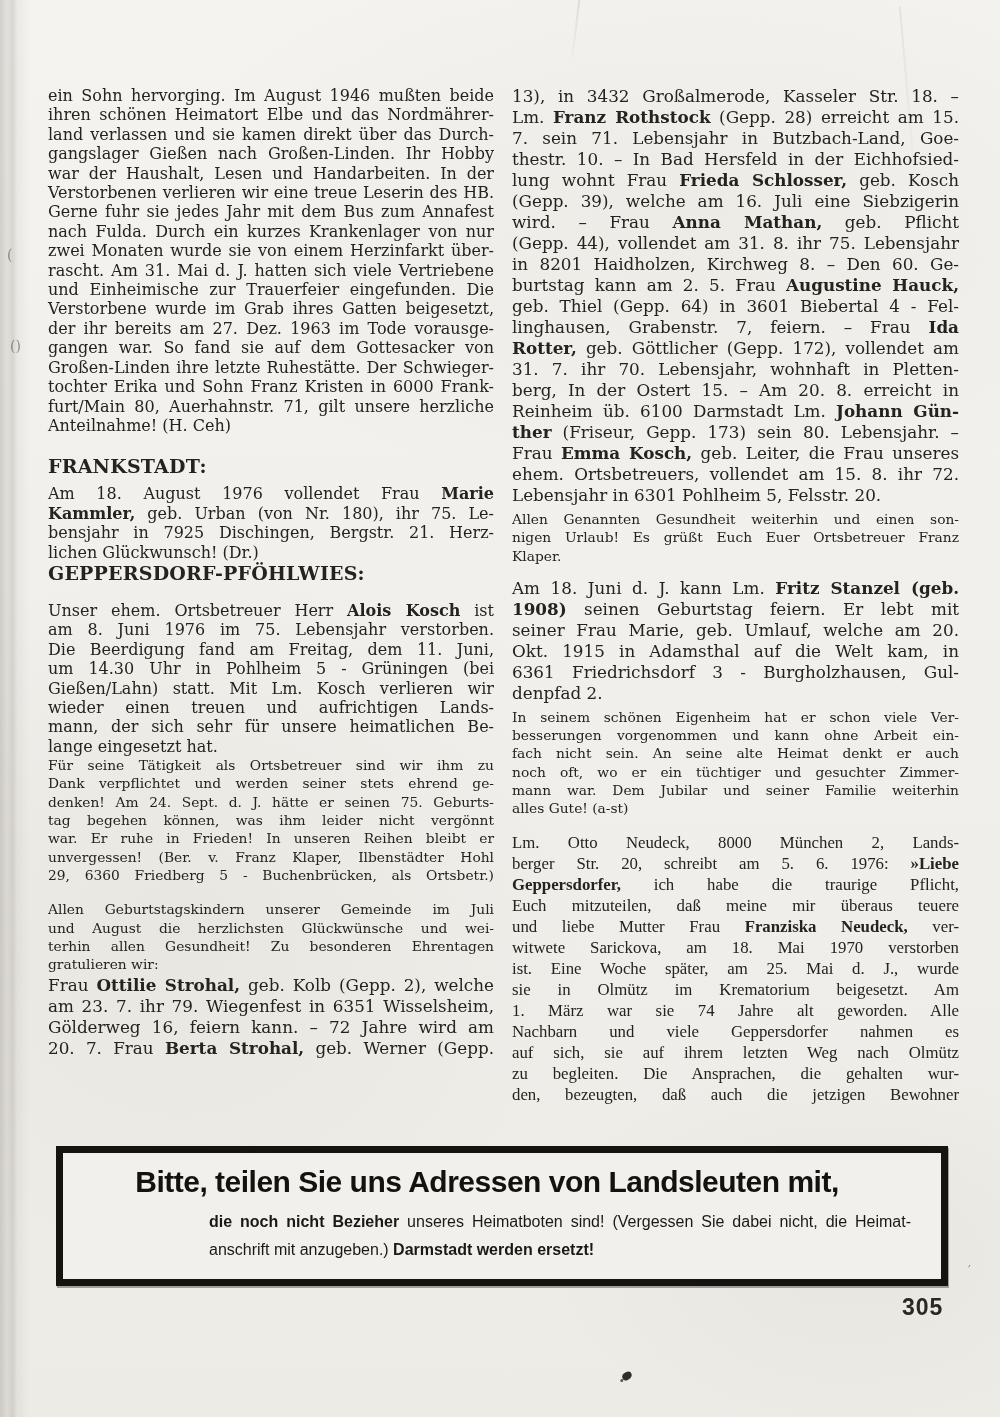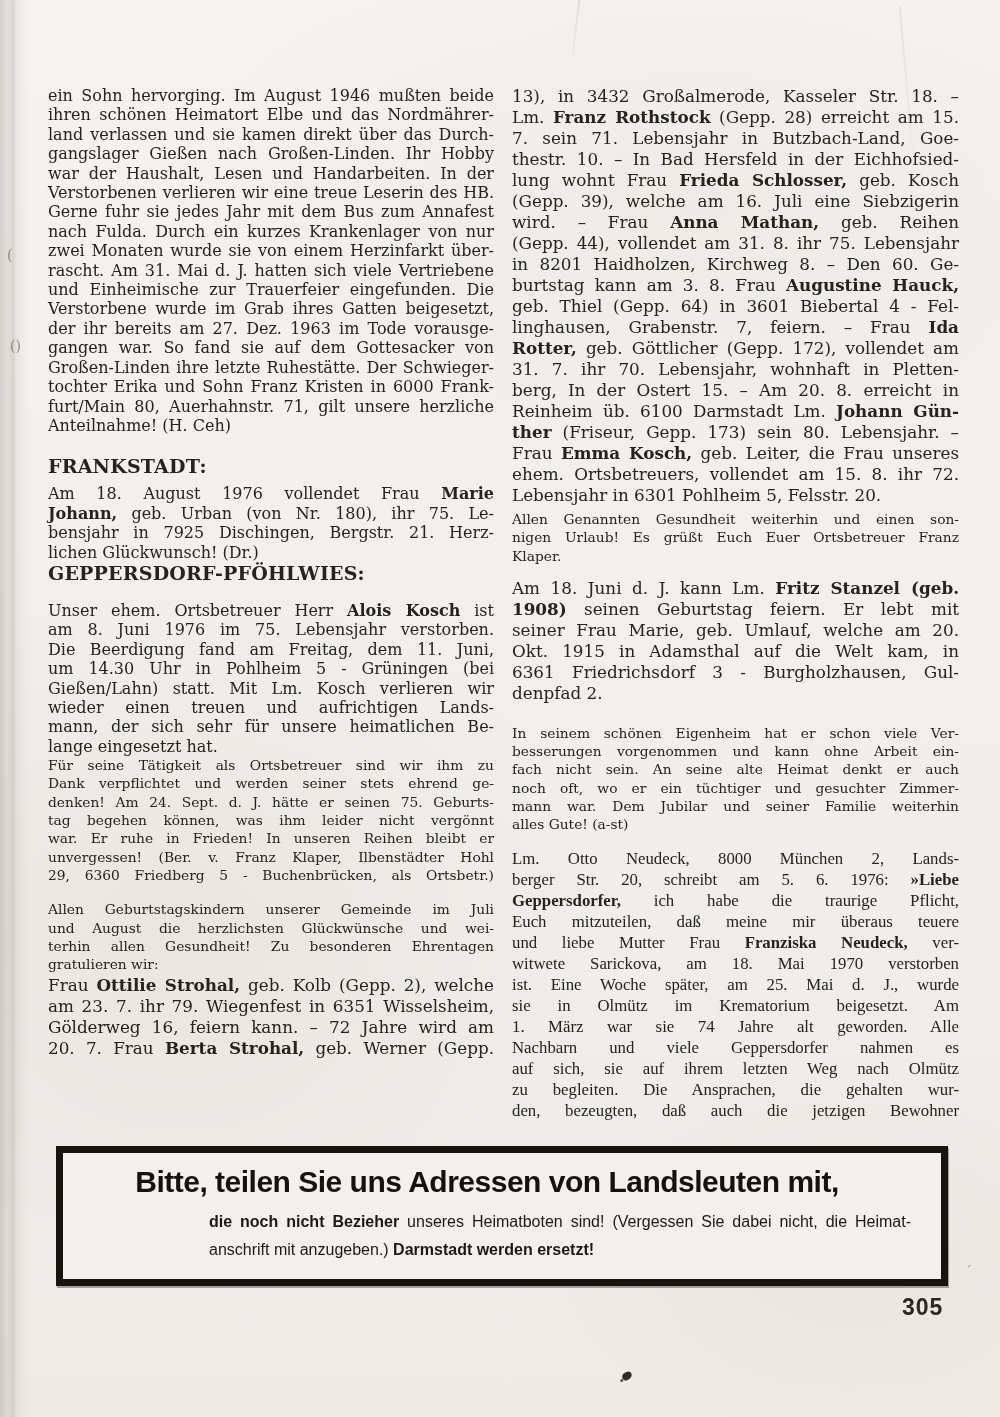--- a/index.html
+++ b/index.html
@@ -49,21 +49,21 @@
   #col-left > :nth-child(3){margin-top:6px;}
   #col-left > :nth-child(4){}
   #col-left > :nth-child(5){margin-top:16px;}
   #col-left > :nth-child(6){margin-top:0;}
   #col-left > :nth-child(7){margin-top:16px;}
   #col-left > :nth-child(8){margin-top:2px;}
   #col-left > .para:nth-child(8) .line{font-size:16.8px;line-height:21px;}
 
   #col-right > :nth-child(2){margin-top:4px;}
   #col-right > :nth-child(3){margin-top:13px;}
-  #col-right > :nth-child(4){margin-top:20px;}
+  #col-right > :nth-child(4){margin-top:4px;}
   #col-right > :nth-child(5){margin-top:14px;font-family:Liberation Serif, serif;}
 
   #notice-box{
     position:absolute;left:56px;top:1146px;width:878px;height:126px;
     border:7px solid #17140f;background:#f2f0ec;
     box-shadow:1px 2px 0 rgba(23,20,15,0.35);
   }
   .notice-title{
     margin-top:12px;text-align:center;padding-right:30px;
     font-family:"Liberation Sans", sans-serif;font-weight:bold;
@@ -119,21 +119,21 @@
         <div class="line"><span>der ihr bereits am 27. Dez. 1963 im Tode vorausge-</span></div>
         <div class="line"><span>gangen war. So fand sie auf dem Gottesacker von</span></div>
         <div class="line"><span>Großen-Linden ihre letzte Ruhestätte. Der Schwieger-</span></div>
         <div class="line"><span>tochter Erika und Sohn Franz Kristen in 6000 Frank-</span></div>
         <div class="line"><span>furt/Main 80, Auerhahnstr. 71, gilt unsere herzliche</span></div>
         <div class="line last"><span>Anteilnahme! (H. Ceh)</span></div>
       </div>
       <div class="heading">FRANKSTADT:</div>
       <div class="para normal">
         <div class="line"><span>Am 18. August 1976 vollendet Frau </span><span class="b">Marie</span></div>
-        <div class="line"><span class="b">Johann,</span><span> geb. Urban (von Nr. 180), ihr 75. Le-</span></div>
+        <div class="line"><span class="b">Kammler,</span><span> geb. Urban (von Nr. 180), ihr 75. Le-</span></div>
         <div class="line"><span>bensjahr in 7925 Dischingen, Bergstr. 21. Herz-</span></div>
         <div class="line last"><span>lichen Glückwunsch! (Dr.)</span></div>
       </div>
       <div class="heading">GEPPERSDORF-PFÖHLWIES:</div>
       <div class="para normal">
         <div class="line"><span>Unser ehem. Ortsbetreuer Herr </span><span class="b">Alois Kosch</span><span> ist</span></div>
         <div class="line"><span>am 8. Juni 1976 im 75. Lebensjahr verstorben.</span></div>
         <div class="line"><span>Die Beerdigung fand am Freitag, dem 11. Juni,</span></div>
         <div class="line"><span>um 14.30 Uhr in Pohlheim 5 - Grüningen (bei</span></div>
         <div class="line"><span>Gießen/Lahn) statt. Mit Lm. Kosch verlieren wir</span></div>
@@ -164,24 +164,24 @@
       </div>
     </div>
   <div id="col-right" class="col">
       <div class="para normal">
         <div class="line"><span>13), in 3432 Großalmerode, Kasseler Str. 18. –</span></div>
         <div class="line"><span>Lm. </span><span class="b">Franz Rothstock</span><span> (Gepp. 28) erreicht am 15.</span></div>
         <div class="line"><span>7. sein 71. Lebensjahr in Butzbach-Land, Goe-</span></div>
         <div class="line"><span>thestr. 10. – In Bad Hersfeld in der Eichhofsied-</span></div>
         <div class="line"><span>lung wohnt Frau </span><span class="b">Frieda Schlosser,</span><span> geb. Kosch</span></div>
         <div class="line"><span>(Gepp. 39), welche am 16. Juli eine Siebzigerin</span></div>
-        <div class="line"><span>wird. – Frau </span><span class="b">Anna Mathan,</span><span> geb. Reihen</span></div>
+        <div class="line"><span>wird. – Frau </span><span class="b">Anna Mathan,</span><span> geb. Pflicht</span></div>
         <div class="line"><span>(Gepp. 44), vollendet am 31. 8. ihr 75. Lebensjahr</span></div>
         <div class="line"><span>in 8201 Haidholzen, Kirchweg 8. – Den 60. Ge-</span></div>
-        <div class="line"><span>burtstag kann am 3. 8. Frau </span><span class="b">Augustine Hauck,</span></div>
+        <div class="line"><span>burtstag kann am 2. 5. Frau </span><span class="b">Augustine Hauck,</span></div>
         <div class="line"><span>geb. Thiel (Gepp. 64) in 3601 Biebertal 4 - Fel-</span></div>
         <div class="line"><span>linghausen, Grabenstr. 7, feiern. – Frau </span><span class="b">Ida</span></div>
         <div class="line"><span class="b">Rotter,</span><span> geb. Göttlicher (Gepp. 172), vollendet am</span></div>
         <div class="line"><span>31. 7. ihr 70. Lebensjahr, wohnhaft in Pletten-</span></div>
         <div class="line"><span>berg, In der Ostert 15. – Am 20. 8. erreicht in</span></div>
         <div class="line"><span>Reinheim üb. 6100 Darmstadt Lm. </span><span class="b">Johann Gün-</span></div>
         <div class="line"><span class="b">ther</span><span> (Friseur, Gepp. 173) sein 80. Lebensjahr. –</span></div>
         <div class="line"><span>Frau </span><span class="b">Emma Kosch,</span><span> geb. Leiter, die Frau unseres</span></div>
         <div class="line"><span>ehem. Ortsbetreuers, vollendet am 15. 8. ihr 72.</span></div>
         <div class="line last"><span>Lebensjahr in 6301 Pohlheim 5, Felsstr. 20.</span></div>

